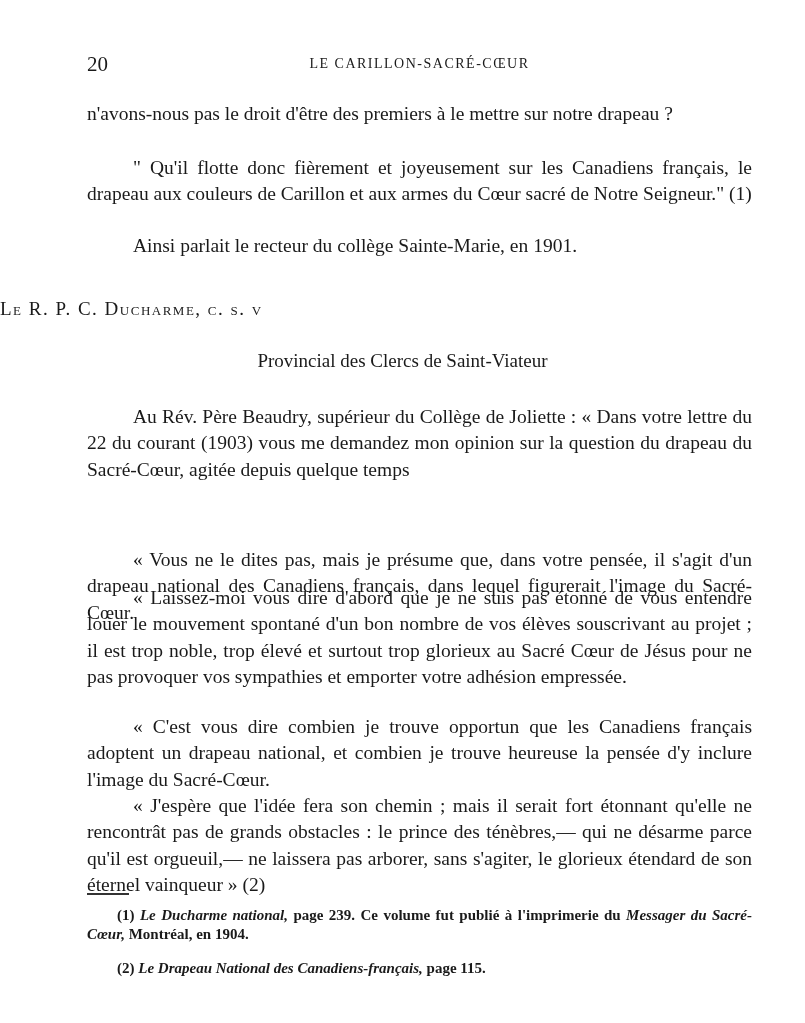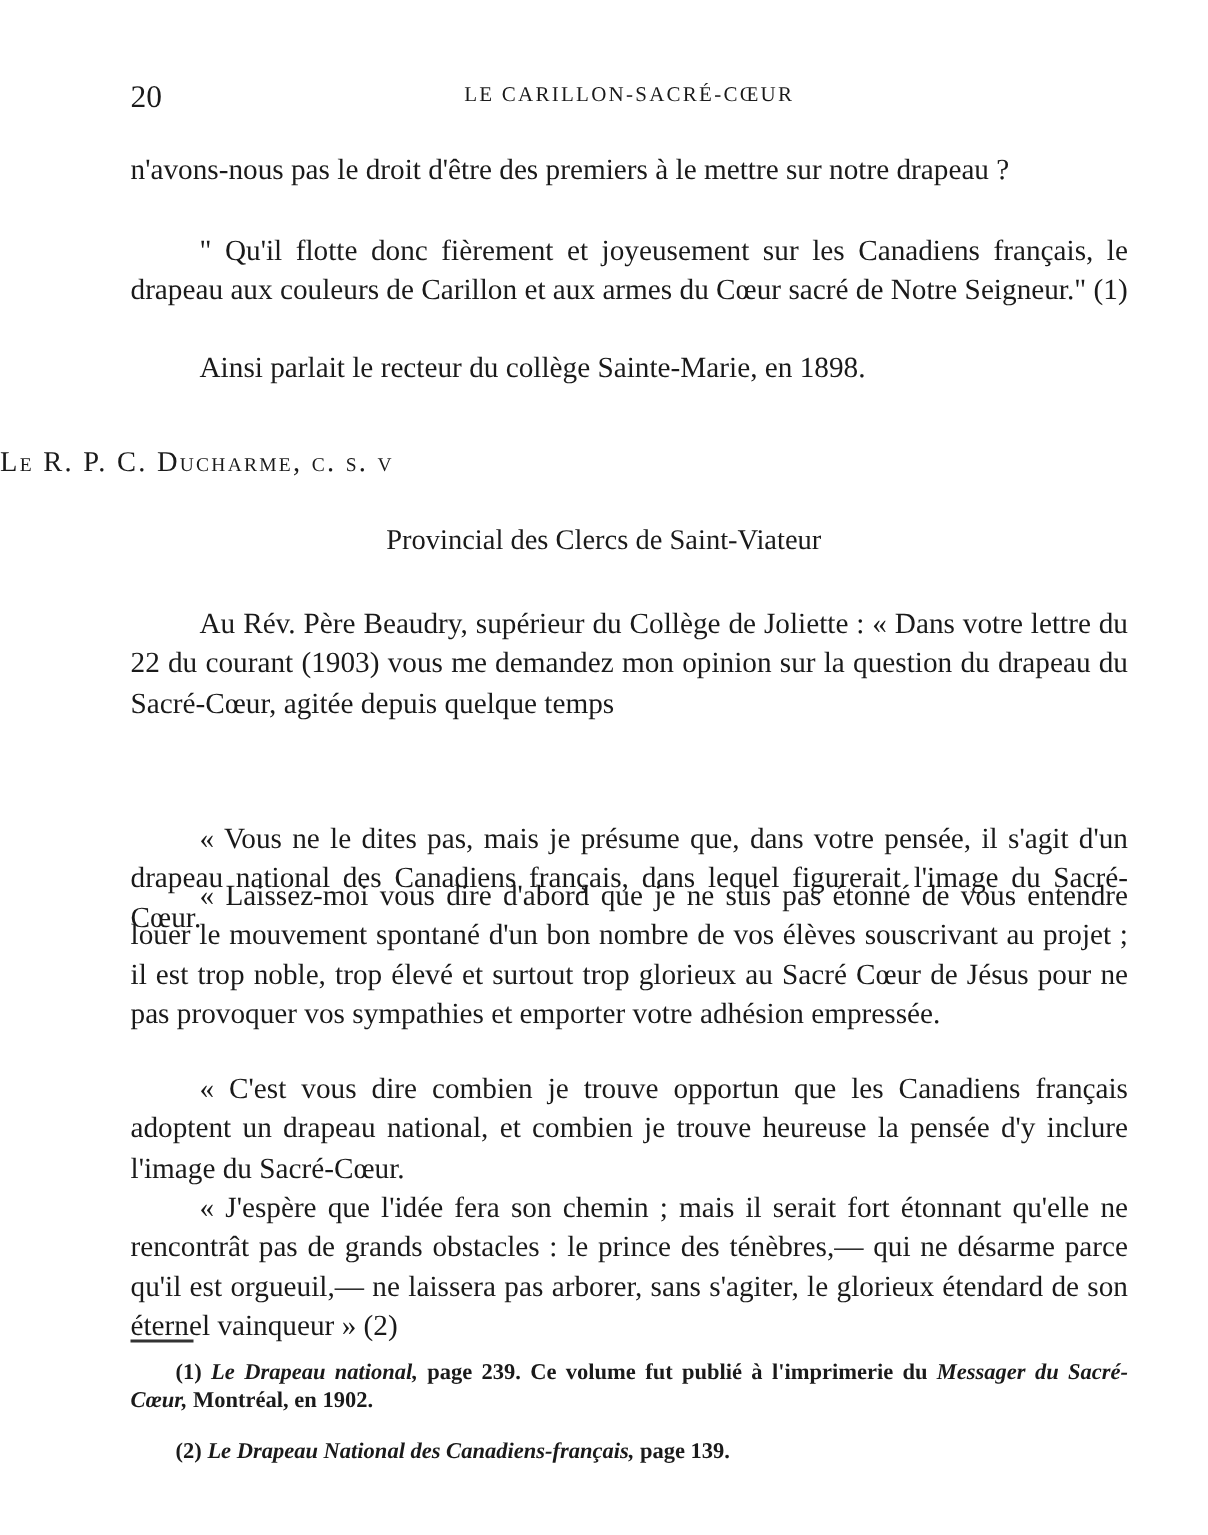--- a/index.html
+++ b/index.html
@@ -60,21 +60,21 @@
     <div class="running-title">LE CARILLON-SACRÉ-CŒUR</div>
   </div>
 
   <div class="body-text block1">
     <p>n'avons-nous pas le droit d'être des premiers à le mettre sur notre drapeau ?</p>
   </div>
   <div class="body-text block2">
     <p class="indent">" Qu'il flotte donc fièrement et joyeusement sur les Canadiens français, le drapeau aux couleurs de Carillon et aux armes du Cœur sacré de Notre Seigneur." (1)</p>
   </div>
   <div class="body-text block3">
-    <p class="indent">Ainsi parlait le recteur du collège Sainte-Marie, en 1898.</p>
+    <p class="indent">Ainsi parlait le recteur du collège Sainte-Marie, en 1901.</p>
   </div>
 
   <div class="sig-name">Le R. P. C. Ducharme, c. s. v</div>
   <div class="sig-title">Provincial des Clercs de Saint-Viateur</div>
 
   <div class="body-text block4">
     <p class="indent">Au Rév. Père Beaudry, supérieur du Collège de Joliette : « Dans votre lettre du 22 du courant (1903) vous me demandez mon opinion sur la question du drapeau du Sacré-Cœur, agitée depuis quelque temps</p>
   </div>
   <div class="body-text block5">
     <p class="indent">« Vous ne le dites pas, mais je présume que, dans votre pensée, il s'agit d'un drapeau national des Canadiens français, dans lequel figurerait l'image du Sacré-Cœur.</p>
@@ -87,24 +87,24 @@
   </div>
   <div class="body-text block8">
     <p class="indent">« J'espère que l'idée fera son chemin ; mais il serait fort étonnant qu'elle ne rencontrât pas de grands obstacles : le prince des ténèbres,— qui ne désarme parce qu'il est orgueuil,— ne laissera pas arborer, sans s'agiter, le glorieux étendard de son éternel vainqueur » (2)</p>
   </div>
 
   <div class="fn-rule"></div>
 
   <div class="footnotes fn1">
     <p>
       <span>(1)</span>
-      <span class="it">Le Drapeau national,</span><span> page 239. Ce volume fut publié à l'imprimerie du </span><span class="it">Messager du Sacré-Cœur,</span><span> Montréal, en 1902.</span>
+      <span class="it">Le Ducharme national,</span><span> page 239. Ce volume fut publié à l'imprimerie du </span><span class="it">Messager du Sacré-Cœur,</span><span> Montréal, en 1904.</span>
     </p>
   </div>
 
   <div class="footnotes fn2">
     <p>
       <span>(2)</span>
-      <span class="it">Le Drapeau National des Canadiens-français,</span><span> page 139.</span>
+      <span class="it">Le Drapeau National des Canadiens-français,</span><span> page 115.</span>
     </p>
   </div>
 
 </div>
 
 </body></html>

